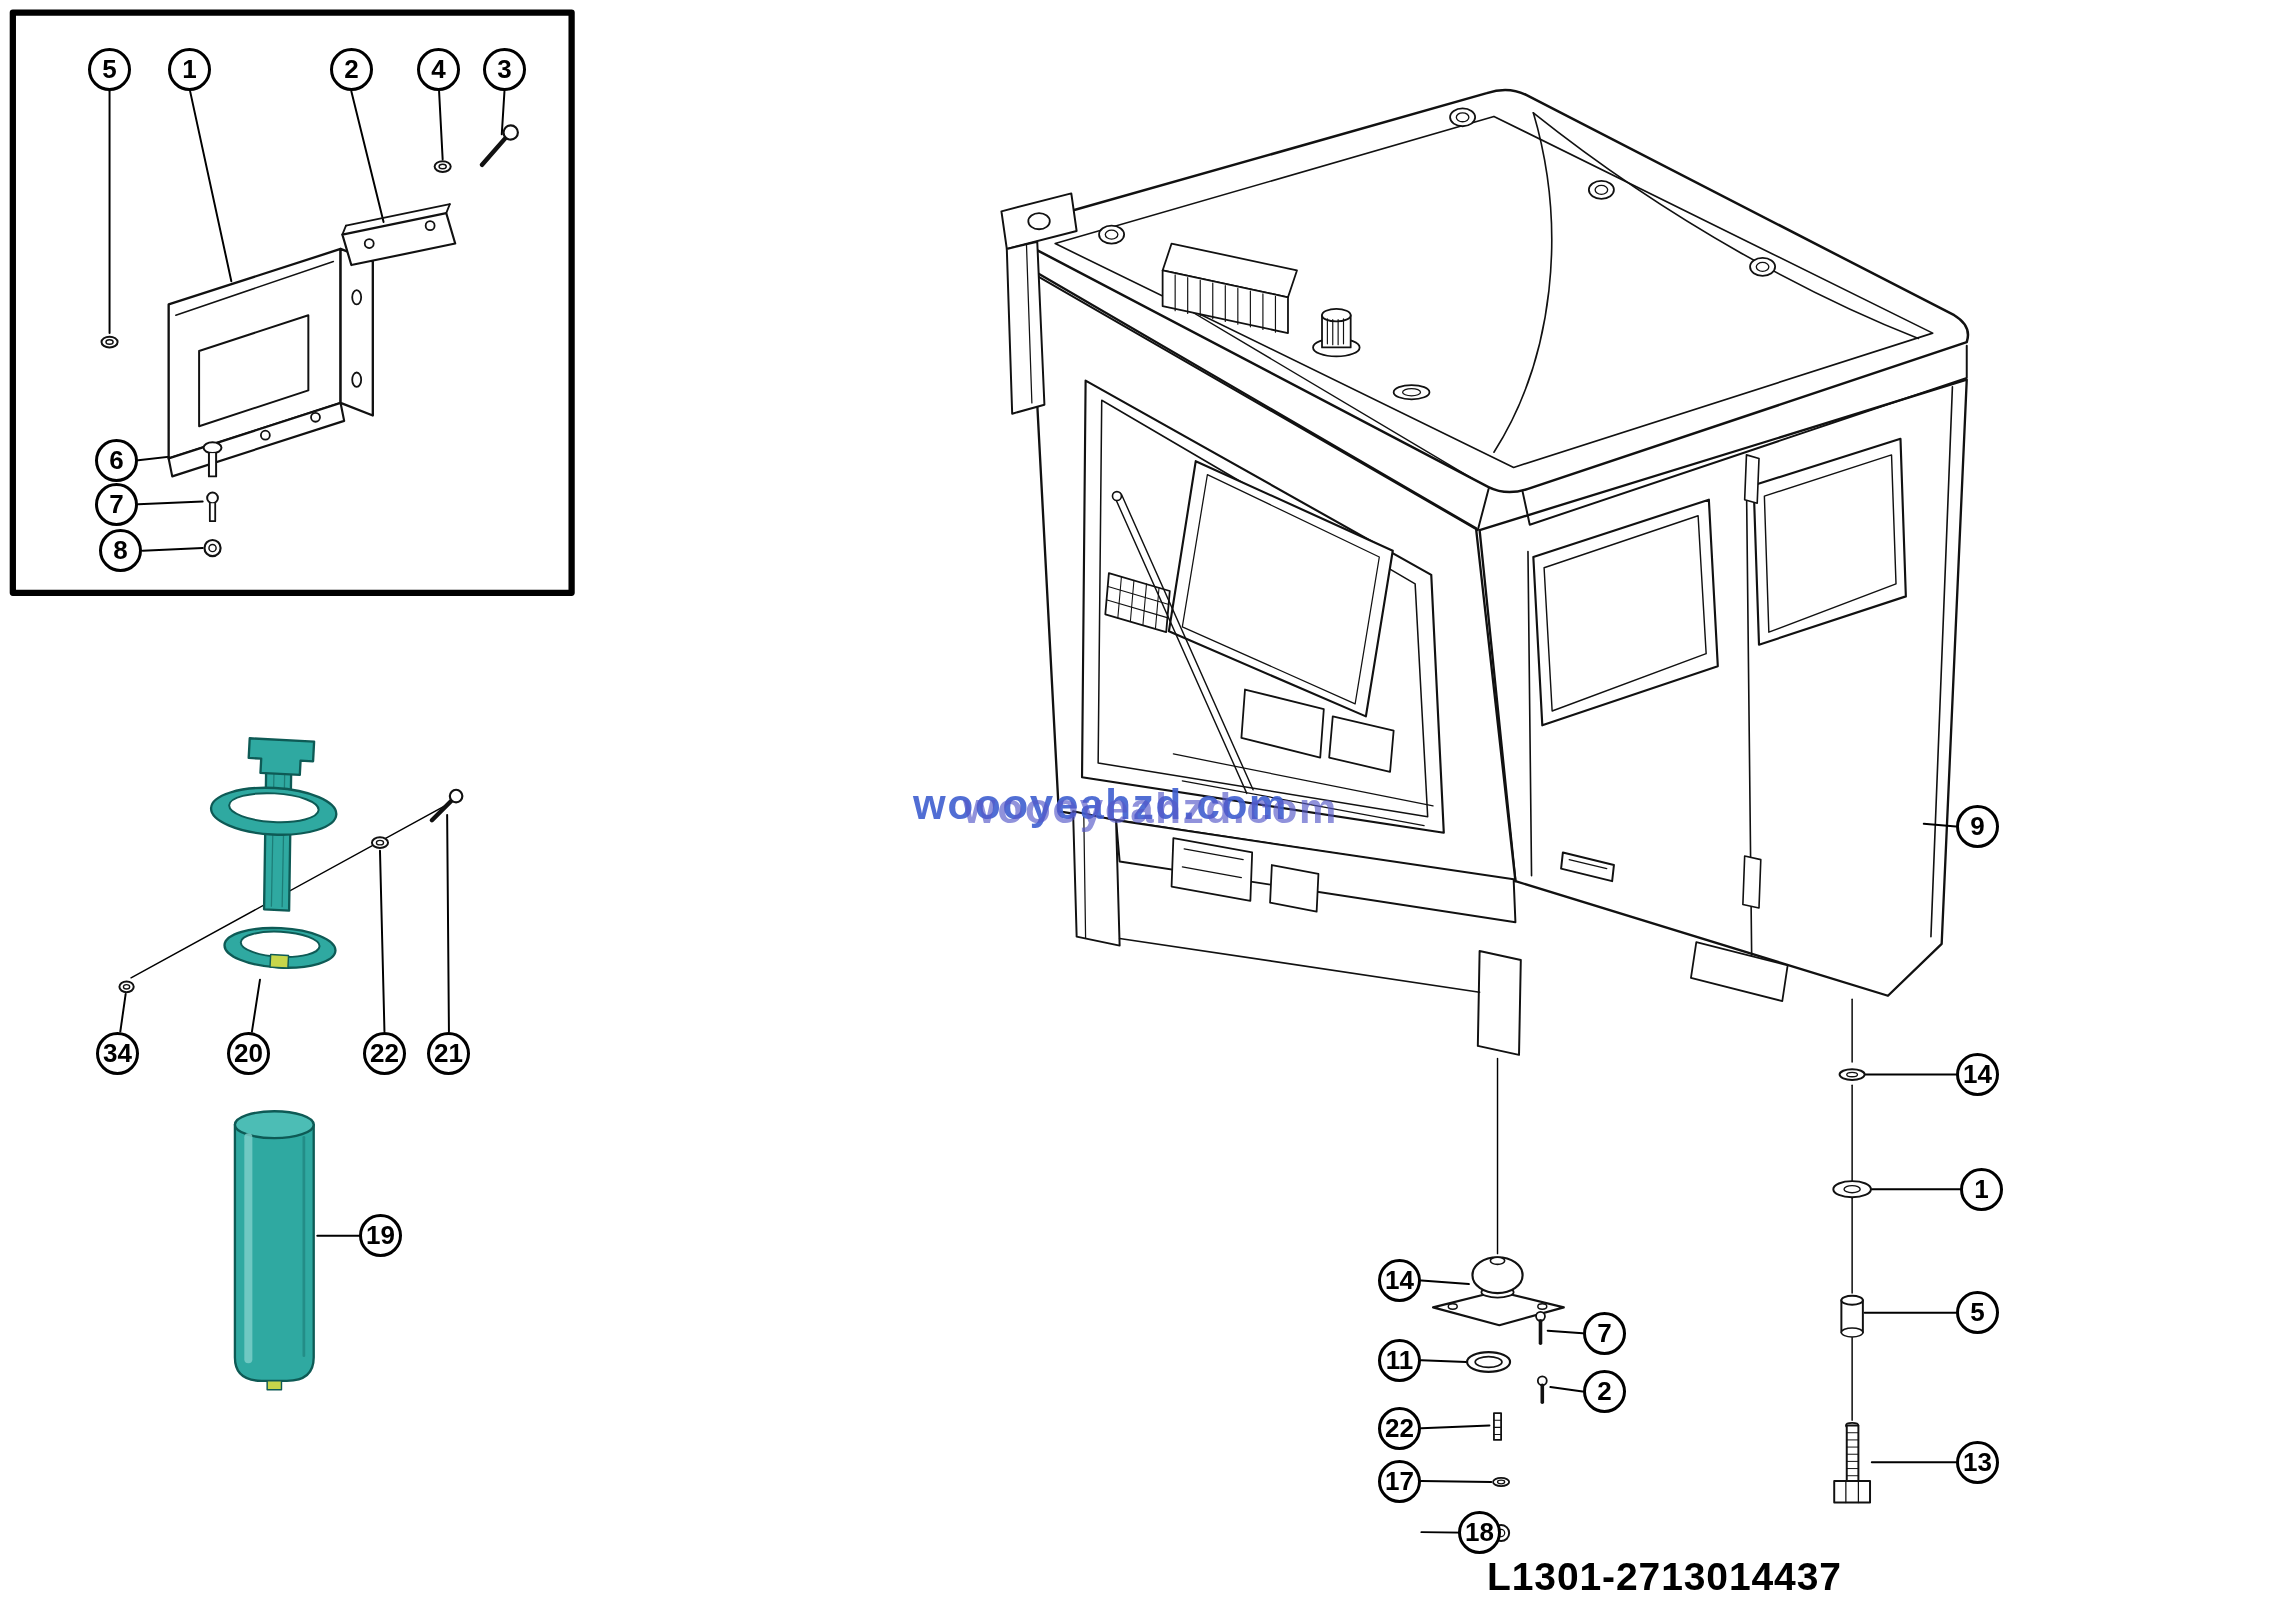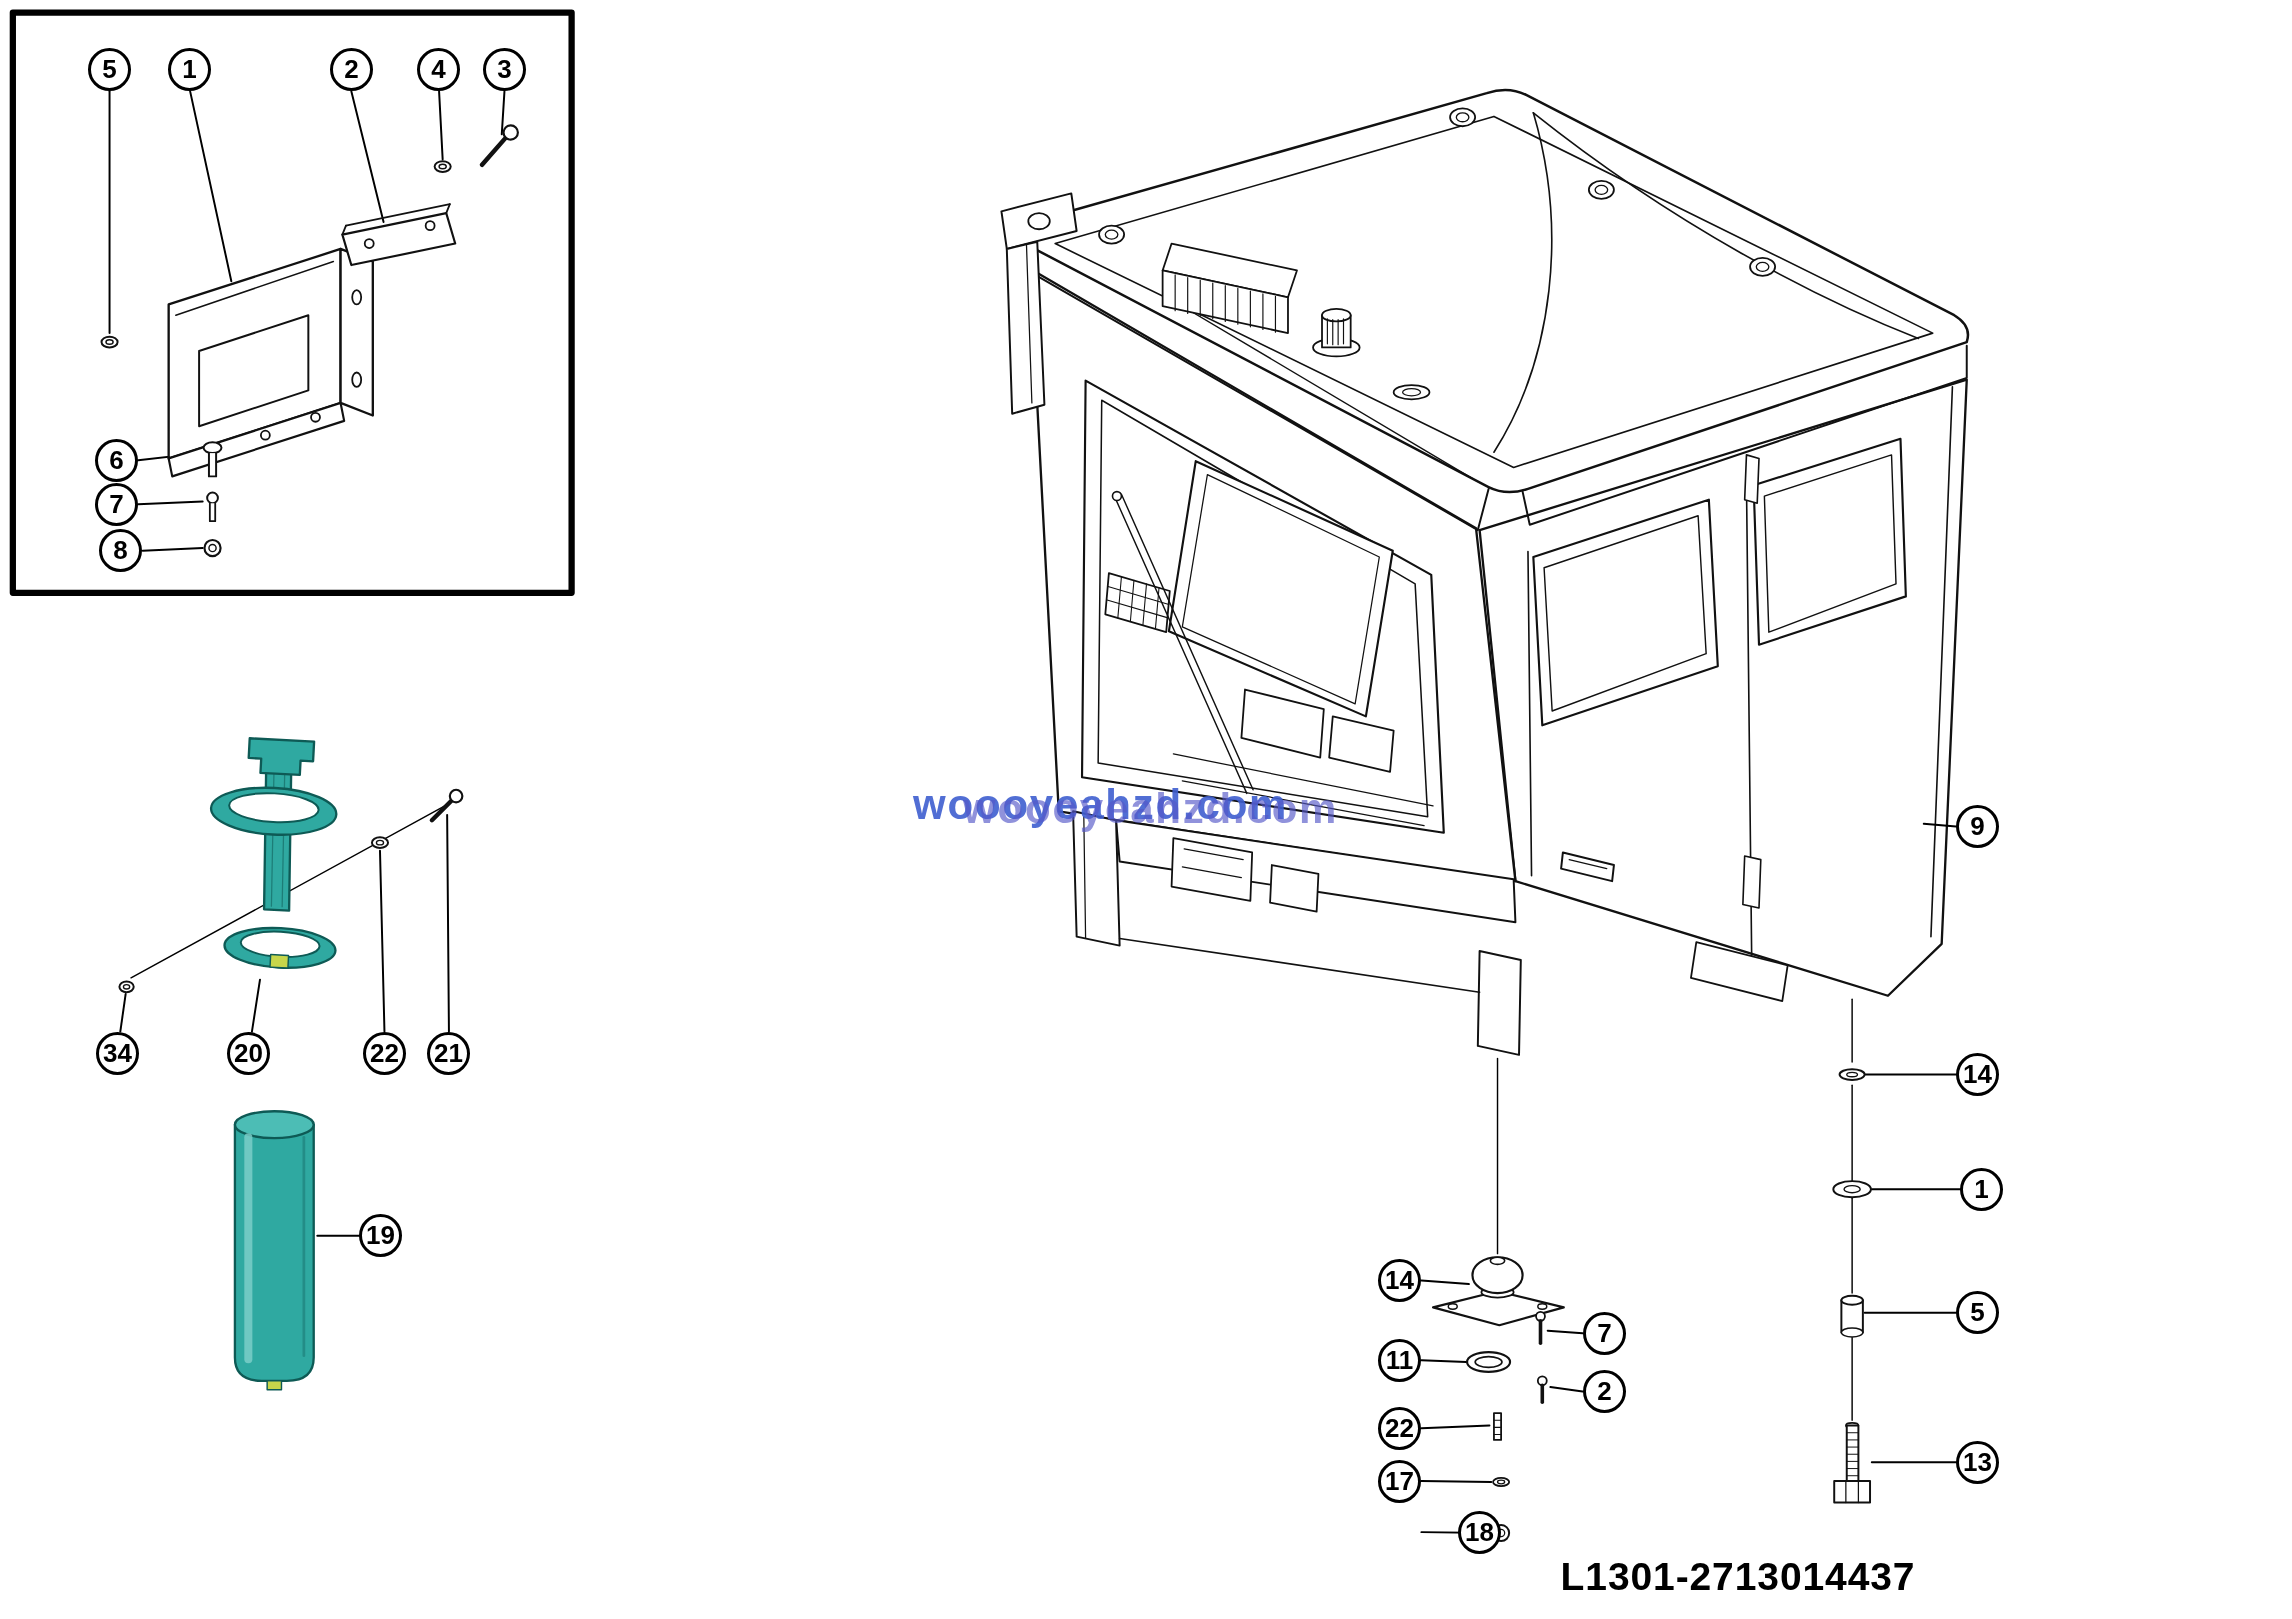--- a/index.html
+++ b/index.html
@@ -25,21 +25,21 @@
   .watermark{
     position:absolute;left:913px;top:781px;
     z-index:4;pointer-events:none;
     font-size:42px;font-weight:bold;letter-spacing:1.8px;
     color:#3f5fd0;white-space:nowrap;
   }
   .watermark .wm{position:absolute;left:0;top:0;opacity:.9;}
   .watermark .wm.ghost{left:50px;top:3.6px;opacity:.65;color:#5558c9;}
   .part-number{
     position:absolute;left:1487px;top:1555px;width:502px;
-    text-align:center;
+    text-align:left;
     font-size:39px;font-weight:bold;letter-spacing:0.9px;color:#000;
     z-index:5;
   }
 </style>
 </head>
 <body>
 
 <div class="canvas">
 
   <svg class="art" width="2293" height="1619" viewBox="0 0 2560 1808" stroke-linecap="round" stroke-linejoin="round">

